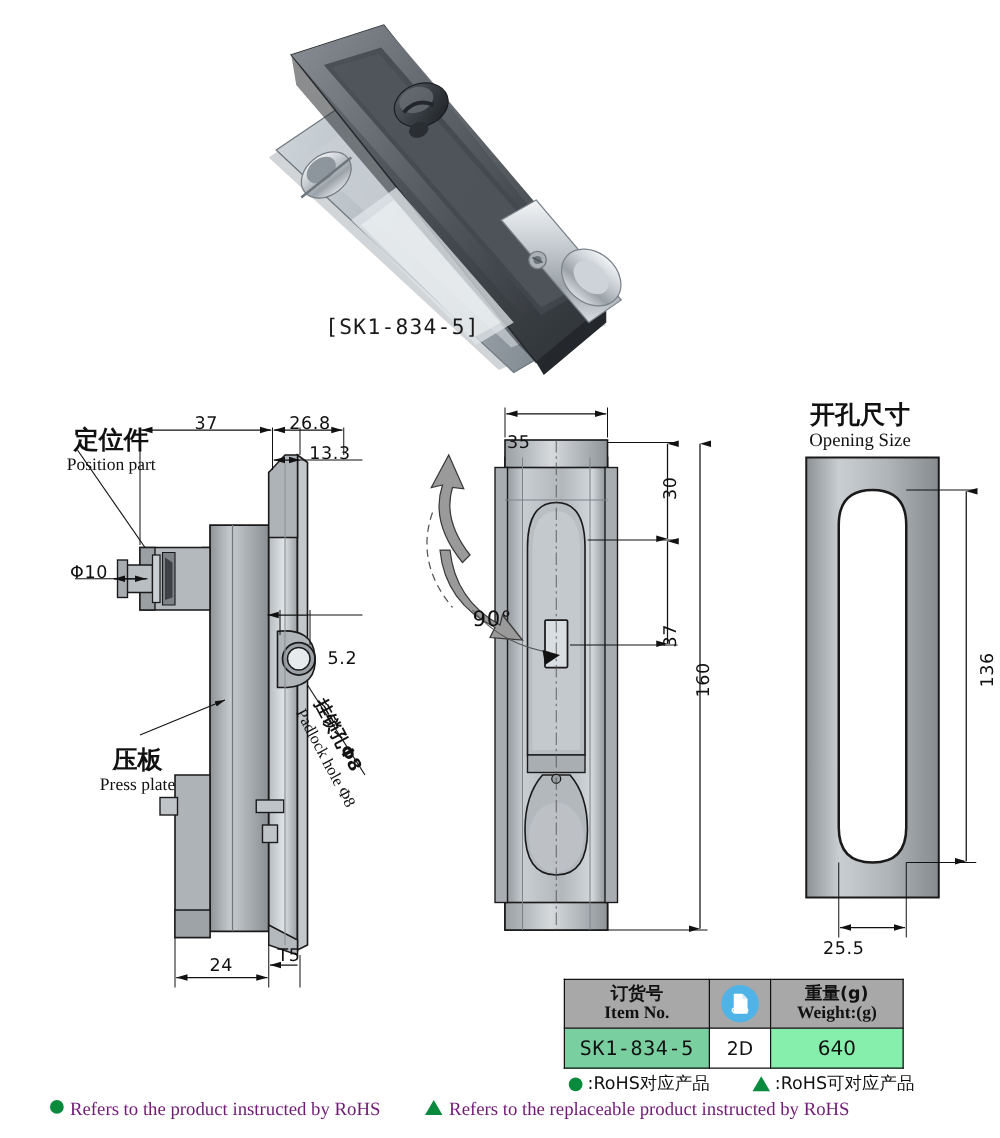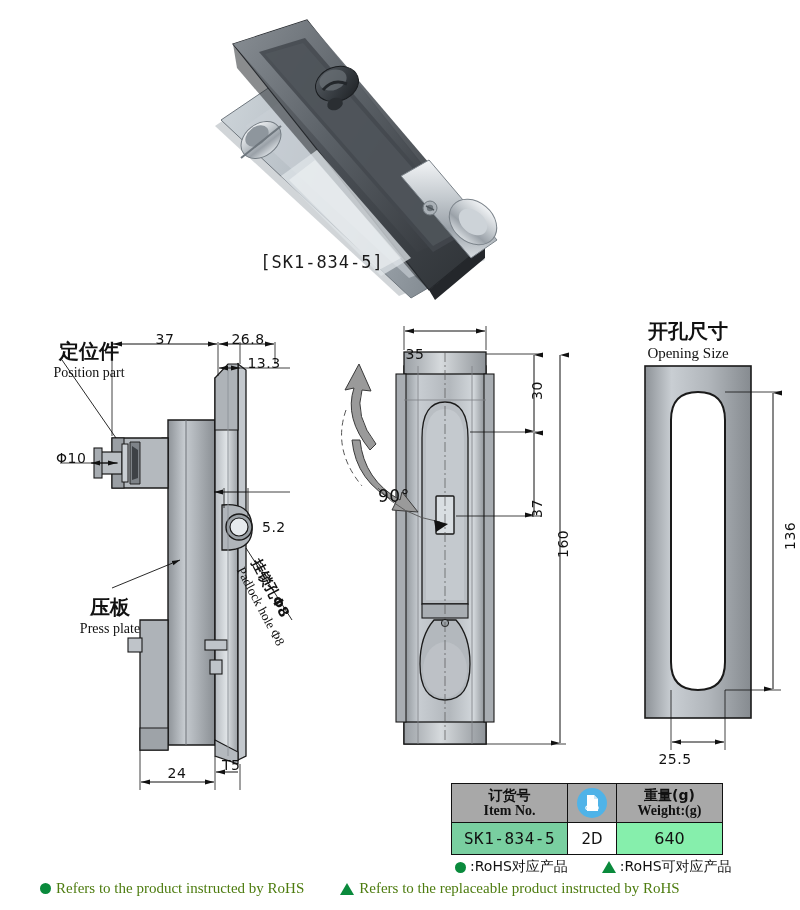--- a/index.html
+++ b/index.html
@@ -82,22 +82,22 @@
   }
 
   
   .legend-cn{
     left:455px;top:858px;width:345px;
     font-family:"DejaVu Sans", sans-serif;font-size:14px;color:#111;
     white-space:nowrap;display:flex;align-items:center;gap:4px;
   }
   .legend-en{
     left:40px;top:880px;width:730px;
-    font-family:"Liberation Serif", serif;font-size:15px;color:#4d7c0f;
-    white-space:nowrap;display:flex;align-items:center;gap:5px;
+    font-family:"Liberation Serif", serif;font-size:15px;color:#701a75;
+    white-space:nowrap;display:flex;gap:5px;
   }
   .mk-circle{
     width:11px;height:11px;border-radius:50%;background:#0a8a3c;
     display:inline-block;flex:none;
   }
   .mk-tri{
     width:0;height:0;border-left:7px solid transparent;border-right:7px solid transparent;
     border-bottom:12px solid #0a8a3c;display:inline-block;flex:none;
   }
   .gap-lg{display:inline-block;width:26px;}

